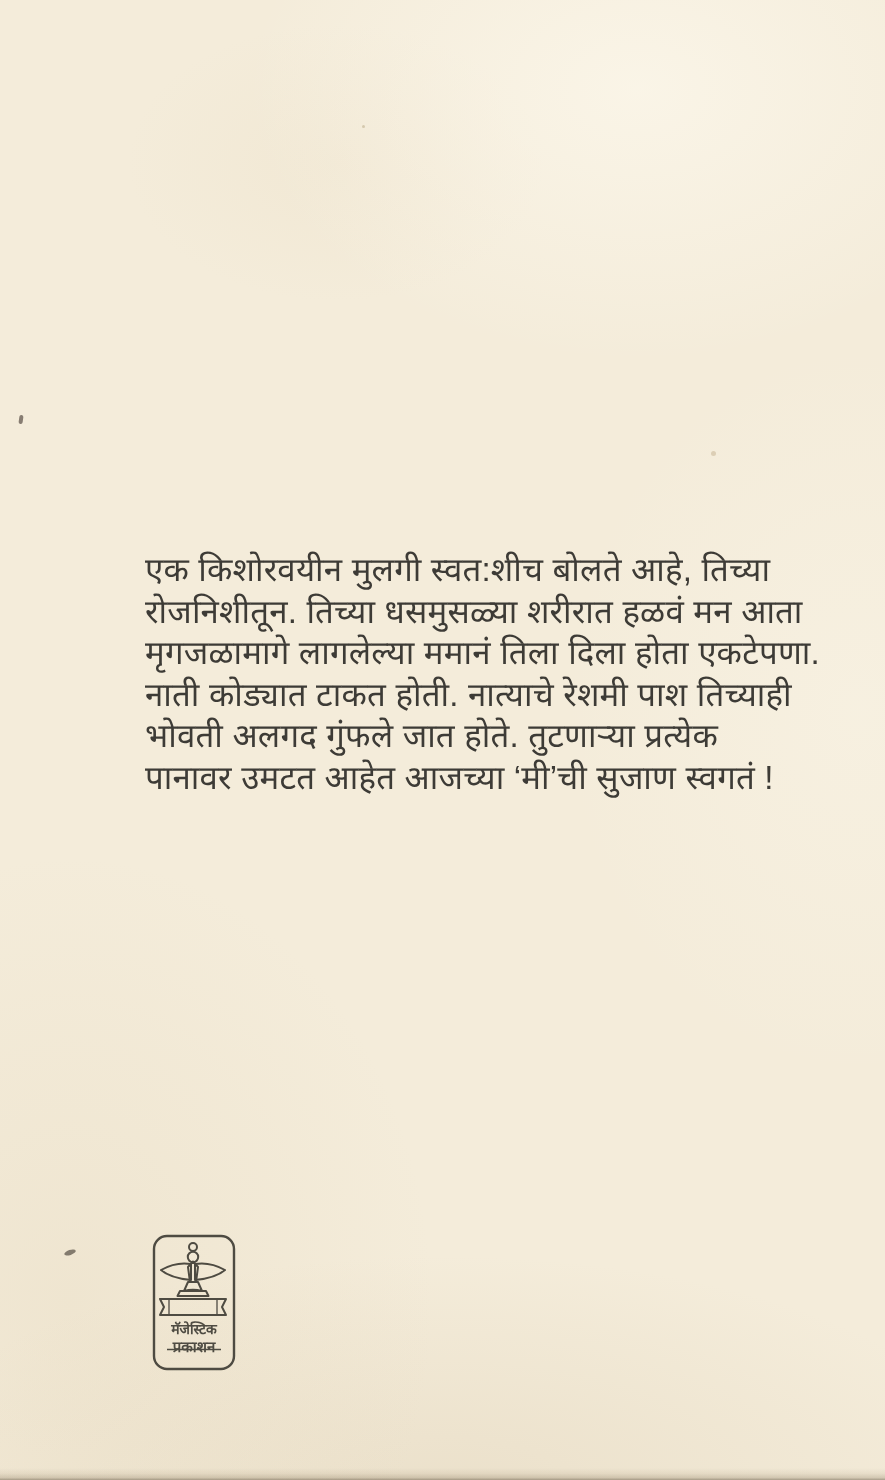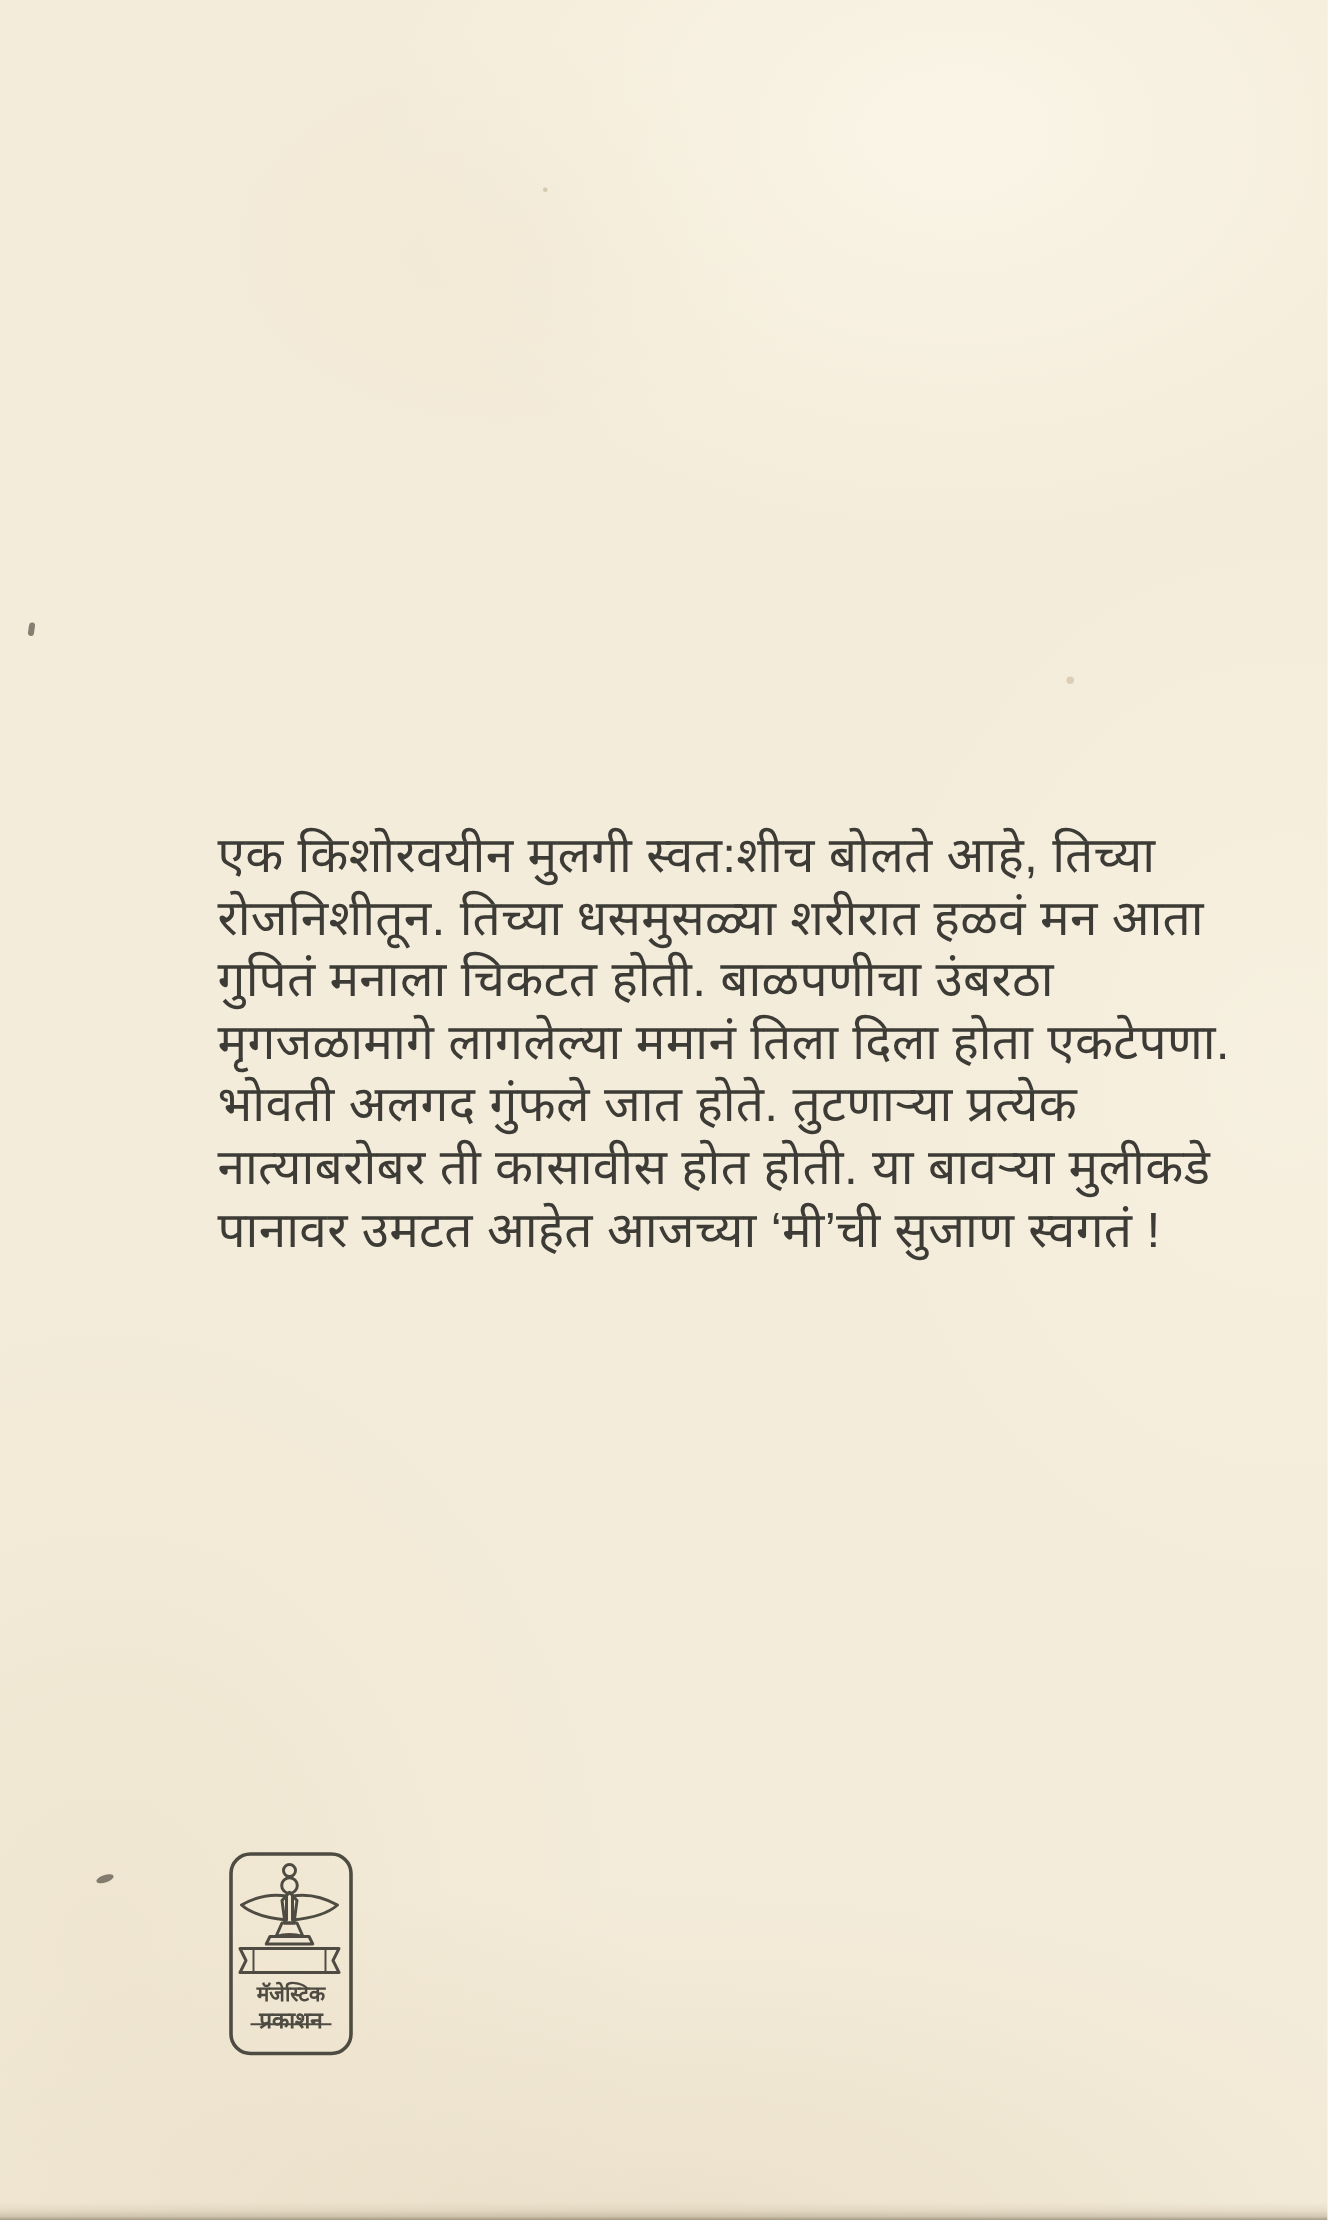--- a/index.html
+++ b/index.html
@@ -97,24 +97,23 @@
   }
 </style>
 </head>
 <body>
 
 <div class="page">
 
   <div class="blurb">
     <div class="line">एक किशोरवयीन मुलगी स्वत:शीच बोलते आहे, तिच्या</div>
     <div class="line">रोजनिशीतून. तिच्या धसमुसळ्या शरीरात हळवं मन आता</div>
-    <div class="line">गुपितं मनाला चिकटत होती. बाळपणीचा उंबरठा</div>
     <div class="line">मृगजळामागे लागलेल्या ममानं तिला दिला होता एकटेपणा.</div>
+    <div class="line">नाती कोड्यात टाकत होती. नात्याचे रेशमी पाश तिच्याही</div>
     <div class="line">भोवती अलगद गुंफले जात होते. तुटणाऱ्या प्रत्येक</div>
-    <div class="line">नात्याबरोबर ती कासावीस होत होती. या बावऱ्या मुलीकडे</div>
     <div class="line">पानावर उमटत आहेत आजच्या ‘मी’ची सुजाण स्वगतं !</div>
   </div>
 
   <div class="logo">
     <svg viewBox="0 0 84 137" xmlns="http://www.w3.org/2000/svg">
       <g fill="none" stroke="#4e4b42" stroke-width="2.4" stroke-linejoin="round">
 
         <rect x="2" y="2" width="80" height="133" rx="13"></rect>
 
         <circle cx="41" cy="13" r="4" stroke-width="2"></circle>

